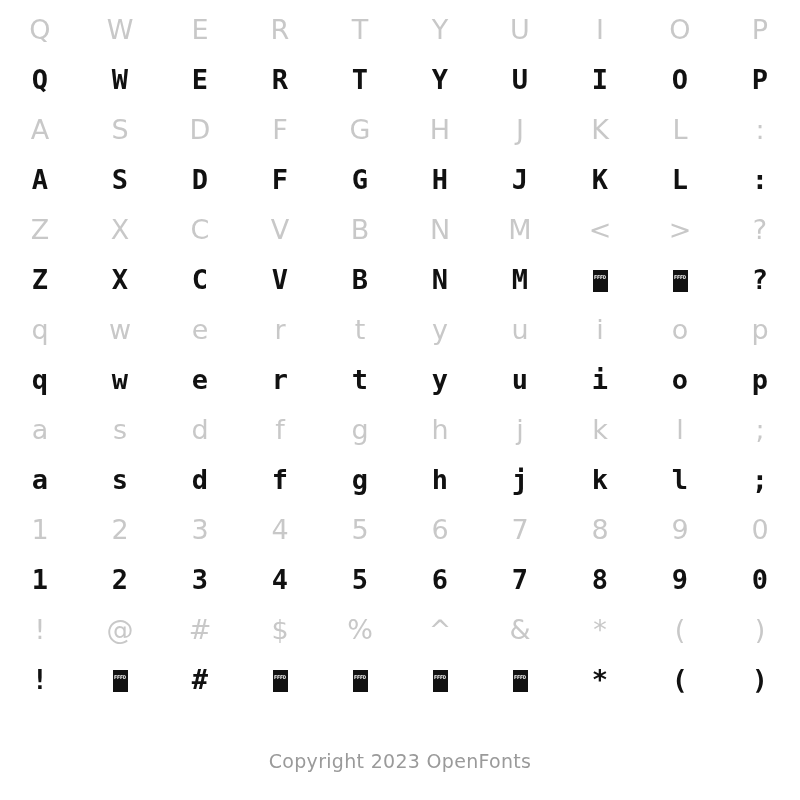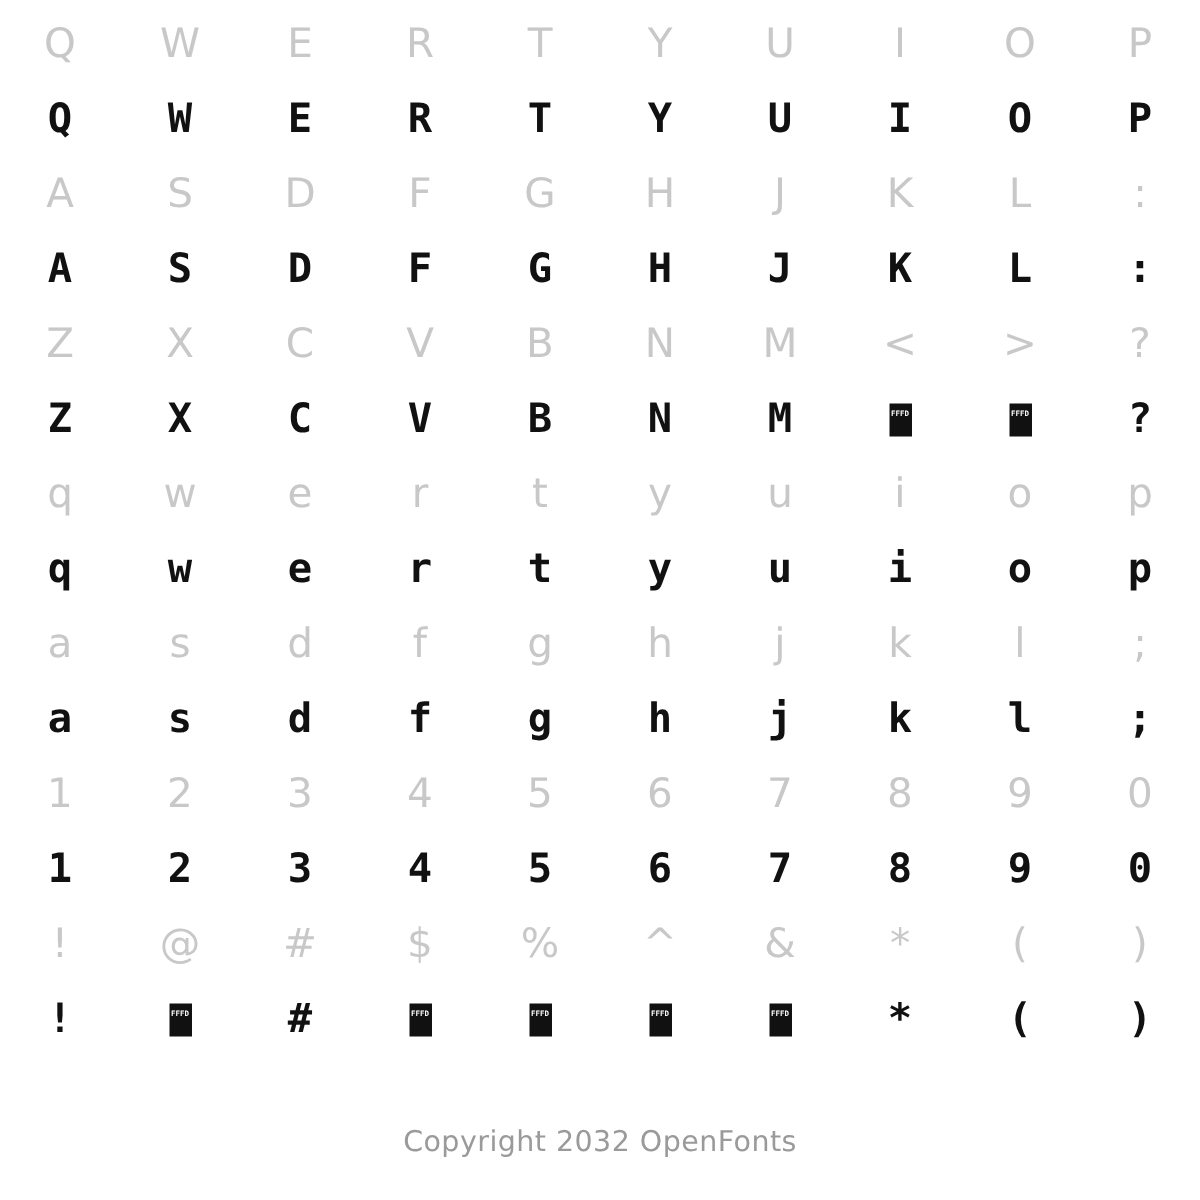--- a/index.html
+++ b/index.html
@@ -249,14 +249,14 @@
         <div class="cell">#</div>
         <div class="cell"><span class="tofu"><span>FFFD</span></span></div>
         <div class="cell"><span class="tofu"><span>FFFD</span></span></div>
         <div class="cell"><span class="tofu"><span>FFFD</span></span></div>
         <div class="cell"><span class="tofu"><span>FFFD</span></span></div>
         <div class="cell">*</div>
         <div class="cell">(</div>
         <div class="cell">)</div>
       </div>
     </div>
-  <div id="copyright">Copyright 2032 OpenFonts</div>
+  <div id="copyright">Copyright 2023 OpenFonts</div>
 </div>
 
 </body></html>

